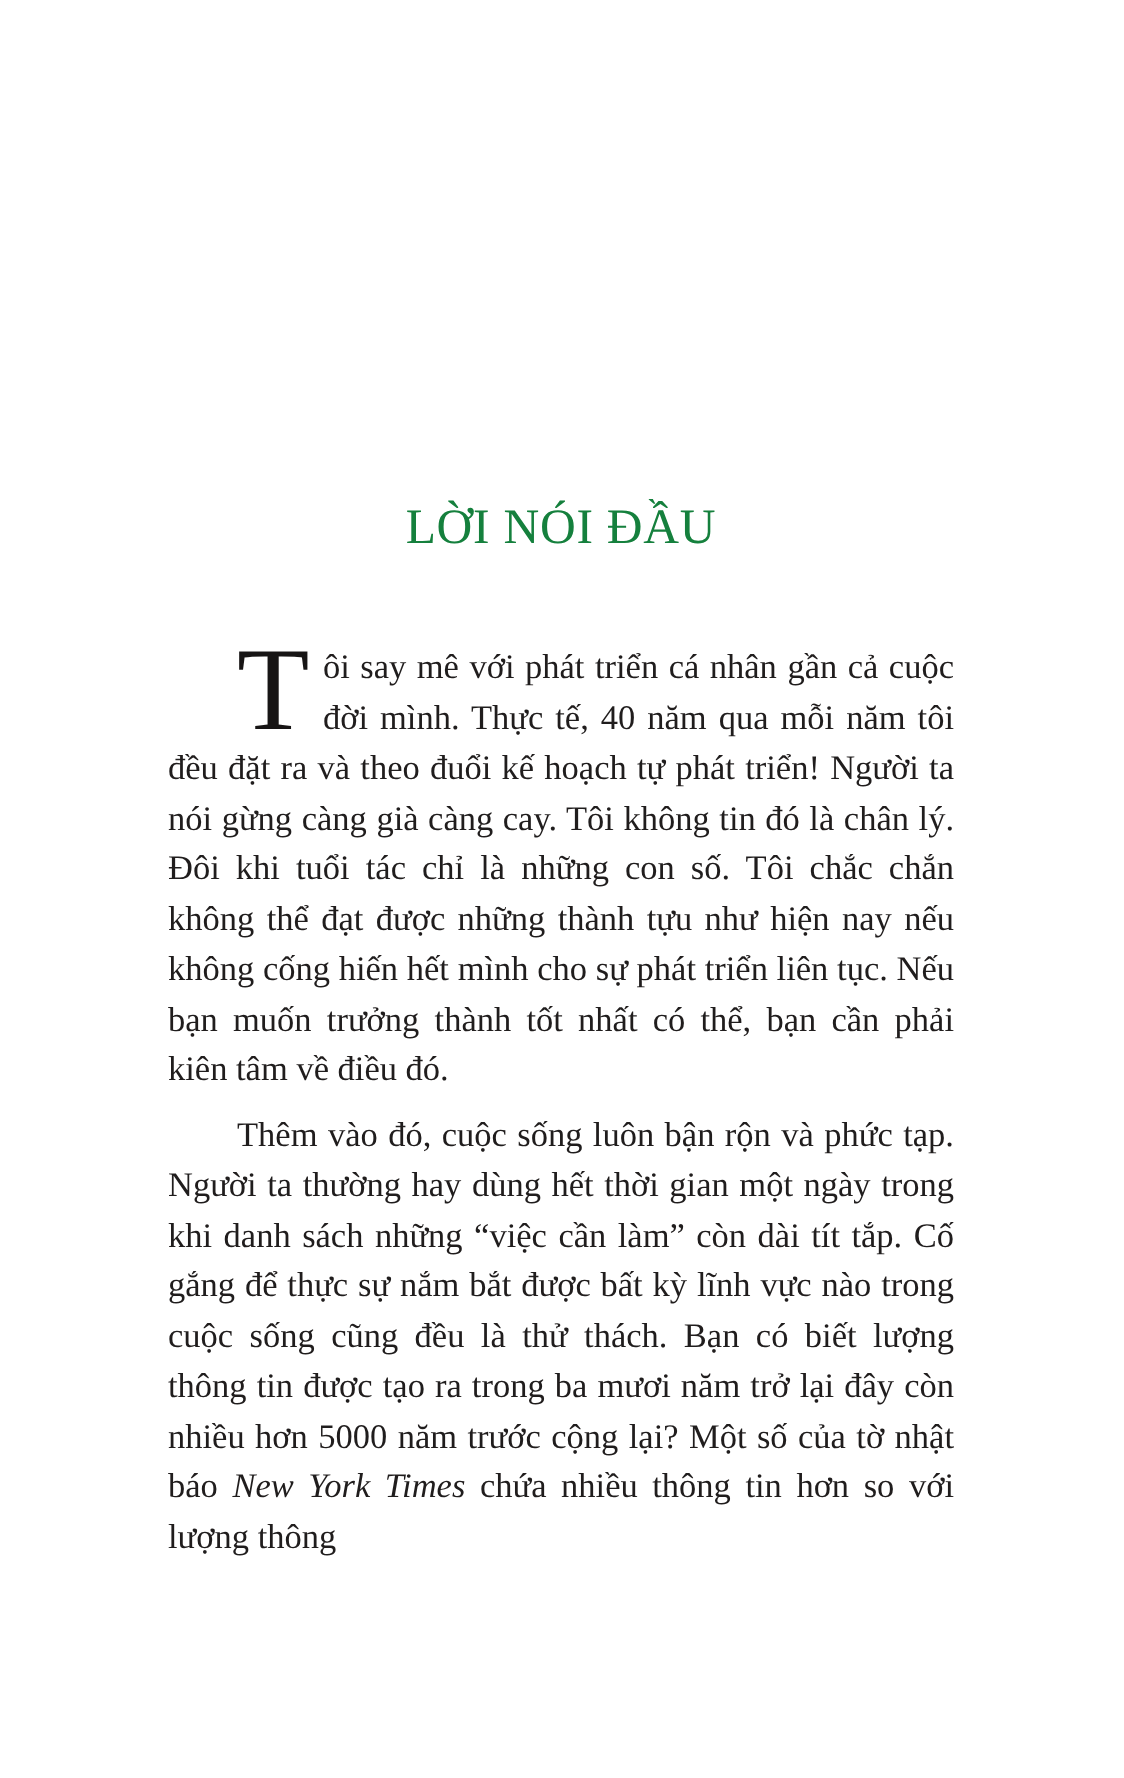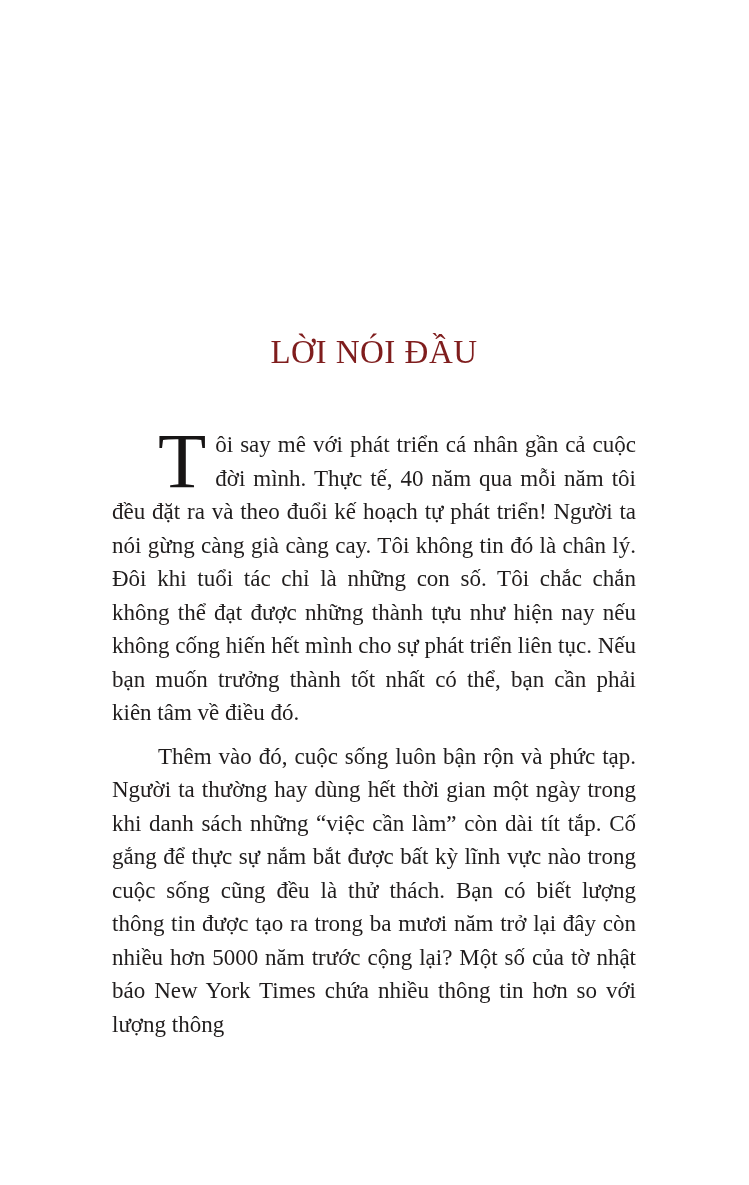--- a/index.html
+++ b/index.html
@@ -22,21 +22,21 @@
     top: 332px;
     width: 524px;
   }
   .chapter-title {
     font-size: 33px;
     font-weight: normal;
     letter-spacing: 0.5px;
     text-align: center;
     margin: 0 0 56px 0;
     line-height: 40px;
-    color: #7f1d1d;
+    color: #15803d;
   }
   .para {
     font-size: 23px;
     line-height: 33.5px;
     text-align: justify;
     margin: 0;
     color: #201d1d;
   }
   .para + .para {
     margin-top: 10px;
@@ -46,20 +46,21 @@
   }
   .dropcap {
     float: left;
     font-size: 79px;
     line-height: 56px;
     height: 58px;
     margin: 5px 9px 0 46px;
     color: #171515;
   }
   .italic {
+    font-style: italic;
   }
 </style>
 </head>
 <body>
 
 <div class="page">
   <div class="text-block">
 
     <h1 class="chapter-title">LỜI NÓI ĐẦU</h1>
 

